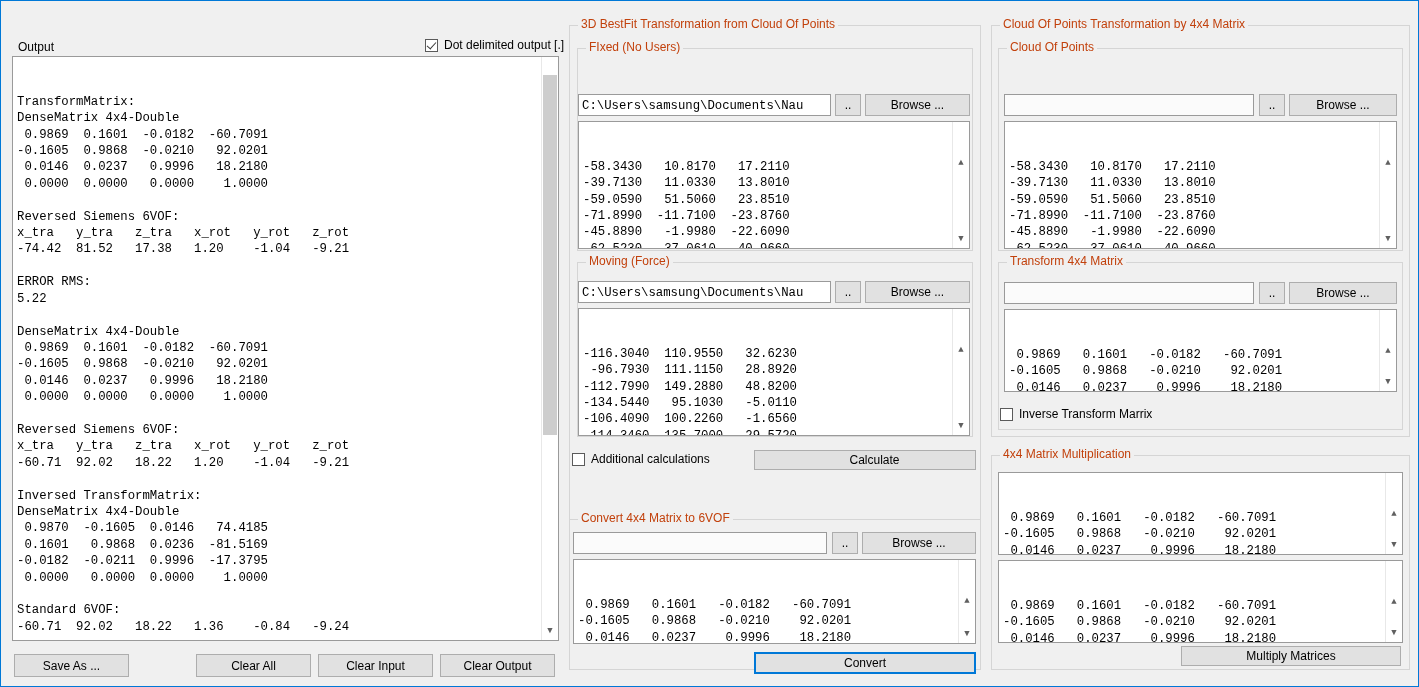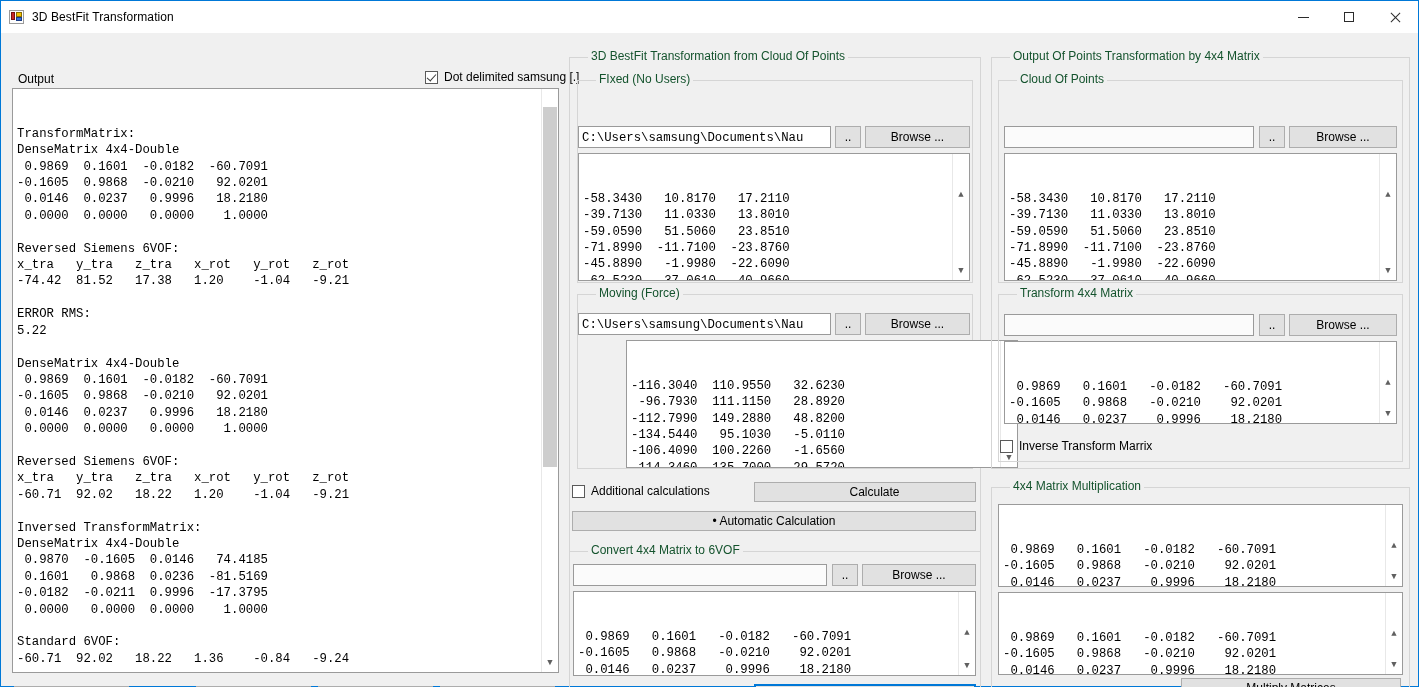--- a/index.html
+++ b/index.html
@@ -43,22 +43,22 @@
   .close-glyph:before,.close-glyph:after{content:"";position:absolute;left:-1px;top:5px;width:13px;height:1px;background:#2b2b2b;}
   .close-glyph:before{transform:rotate(45deg);}
   .close-glyph:after{transform:rotate(-45deg);}
 
   
   .client{flex:1;position:relative;background:#f0f0f0;}
 
   
   .gb{position:absolute;border:1px solid #d5d5d5;box-sizing:border-box;}
   .gb > .gb-label{
-    position:absolute;top:-8px;left:18px;background:#f0f0f0;
-    padding:0 3px;font-size:12px;color:#14532d;white-space:nowrap;line-height:12px;
+    position:absolute;top:-8px;left:8px;background:#f0f0f0;
+    padding:0 3px;font-size:12px;color:#c2410c;white-space:nowrap;line-height:12px;
   }
 
   
   .texta{
     position:absolute;background:#fff;border:1px solid #9a9a9a;box-sizing:border-box;
     font-family:"Liberation Mono","DejaVu Sans Mono",monospace;
     font-size:12.3px;line-height:16.4px;color:#000;
     white-space:pre;overflow:hidden;
   }
   .texta .content{padding:4px 4px 0 4px;}
@@ -98,48 +98,28 @@
     content:"";position:absolute;left:3px;top:0px;width:4px;height:8px;
     border:solid #3b3b3b;border-width:0 1.6px 1.6px 0;transform:rotate(42deg);
   }
   .lbl{position:absolute;font-size:12px;color:#000;white-space:nowrap;}
 </style>
 </head>
 <body>
 
 <div class="window">
 
-  <div class="titlebar">
-    <div class="app-icon">
-      <span class="frame"></span>
-        <span class="sq-red"></span>
-        <span class="sq-yellow"></span>
-        <span class="sq-blue"></span>
-    </div>
-    <div class="title-text">3D BestFit Transformation</div>
-    <div class="win-controls">
-      <div class="win-btn">
-          <span class="glyph min-glyph"></span>
-        </div>
-      <div class="win-btn">
-          <span class="glyph max-glyph"></span>
-        </div>
-      <div class="win-btn close">
-          <span class="glyph close-glyph"></span>
-        </div>
-    </div>
-  </div>
 
   <div class="client">
 
     <div class="lbl" style="left:17px;top:39px;">Output</div>
 
     <div class="cb checked" style="left:424px;top:37px;">
       <span class="box"></span>
-      <span>Dot delimited samsung [.]</span>
+      <span>Dot delimited output [.]</span>
     </div>
 
     <div class="texta" style="left:11px;top:55px;width:547px;height:585px;">
       <div class="content" style="padding-right:20px;">TransformMatrix:
 DenseMatrix 4x4-Double
  0.9869  0.1601  -0.0182  -60.7091
 -0.1605  0.9868  -0.0210   92.0201
  0.0146  0.0237   0.9996   18.2180
  0.0000  0.0000   0.0000    1.0000
 
@@ -205,39 +185,38 @@
         <div class="arrow" style="position:absolute;bottom:0;left:0;right:0;">▼</div>
       </div>
     </div>
 
     <div class="gb" style="left:576px;top:261px;width:396px;height:175px;">
       <span class="gb-label">Moving (Force)</span>
     </div>
     <div class="tbox" style="left:577px;top:280px;width:253px;height:22px;">C:\Users\samsung\Documents\Nau</div>
     <div class="btn" style="left:834px;top:280px;width:26px;height:22px;">..</div>
     <div class="btn" style="left:864px;top:280px;width:105px;height:22px;">Browse ...</div>
-    <div class="texta" style="left:577px;top:307px;width:392px;height:128px;margin-left:48px;">
+    <div class="texta" style="left:577px;top:307px;width:392px;height:128px;">
       <div class="content" style="padding-right:20px;">-116.3040  110.9550   32.6230
  -96.7930  111.1150   28.8920
 -112.7990  149.2880   48.8200
 -134.5440   95.1030   -5.0110
 -106.4090  100.2260   -1.6560
 -114.3460  135.7000  -29.5720</div>
       <div class="sb plain">
         <div class="arrow">▲</div>
         <div class="arrow" style="position:absolute;bottom:0;left:0;right:0;">▼</div>
       </div>
     </div>
 
     <div class="cb" style="left:571px;top:451px;justify-content:flex-end;">
       <span class="box"></span>
       <span>Additional calculations</span>
     </div>
     <div class="btn" style="left:753px;top:449px;width:222px;height:20px;padding-left:19px;">Calculate</div>
-    <div class="btn" style="left:571px;top:478px;width:404px;height:20px;">• Automatic Calculation</div>
 
     <div class="gb" style="left:568px;top:518px;width:412px;height:151px;">
       <span class="gb-label">Convert 4x4 Matrix to 6VOF</span>
     </div>
     <div class="tbox empty" style="left:572px;top:531px;width:254px;height:22px;"></div>
     <div class="btn" style="left:831px;top:531px;width:26px;height:22px;">..</div>
     <div class="btn" style="left:861px;top:531px;width:114px;height:22px;">Browse ...</div>
     <div class="texta" style="left:572px;top:558px;width:403px;height:85px;">
       <div class="content" style="padding-right:20px;"> 0.9869   0.1601   -0.0182   -60.7091
 -0.1605   0.9868   -0.0210    92.0201
@@ -245,21 +224,21 @@
  0.0000   0.0000    0.0000     1.0000</div>
       <div class="sb plain">
         <div class="arrow">▲</div>
         <div class="arrow" style="position:absolute;bottom:0;left:0;right:0;">▼</div>
       </div>
     </div>
 
     <div class="btn focus" style="left:753px;top:651px;width:222px;height:22px;">Convert</div>
 
     <div class="gb" style="left:990px;top:24px;width:419px;height:412px;">
-      <span class="gb-label">Output Of Points Transformation by 4x4 Matrix</span>
+      <span class="gb-label">Cloud Of Points Transformation by 4x4 Matrix</span>
     </div>
 
     <div class="gb" style="left:997px;top:47px;width:405px;height:203px;">
       <span class="gb-label">Cloud Of Points</span>
     </div>
     <div class="tbox empty" style="left:1003px;top:93px;width:250px;height:22px;"></div>
     <div class="btn" style="left:1258px;top:93px;width:26px;height:22px;">..</div>
     <div class="btn" style="left:1288px;top:93px;width:108px;height:22px;">Browse ...</div>
     <div class="texta" style="left:1003px;top:120px;width:393px;height:128px;">
       <div class="content" style="padding-right:20px;">-58.3430   10.8170   17.2110

